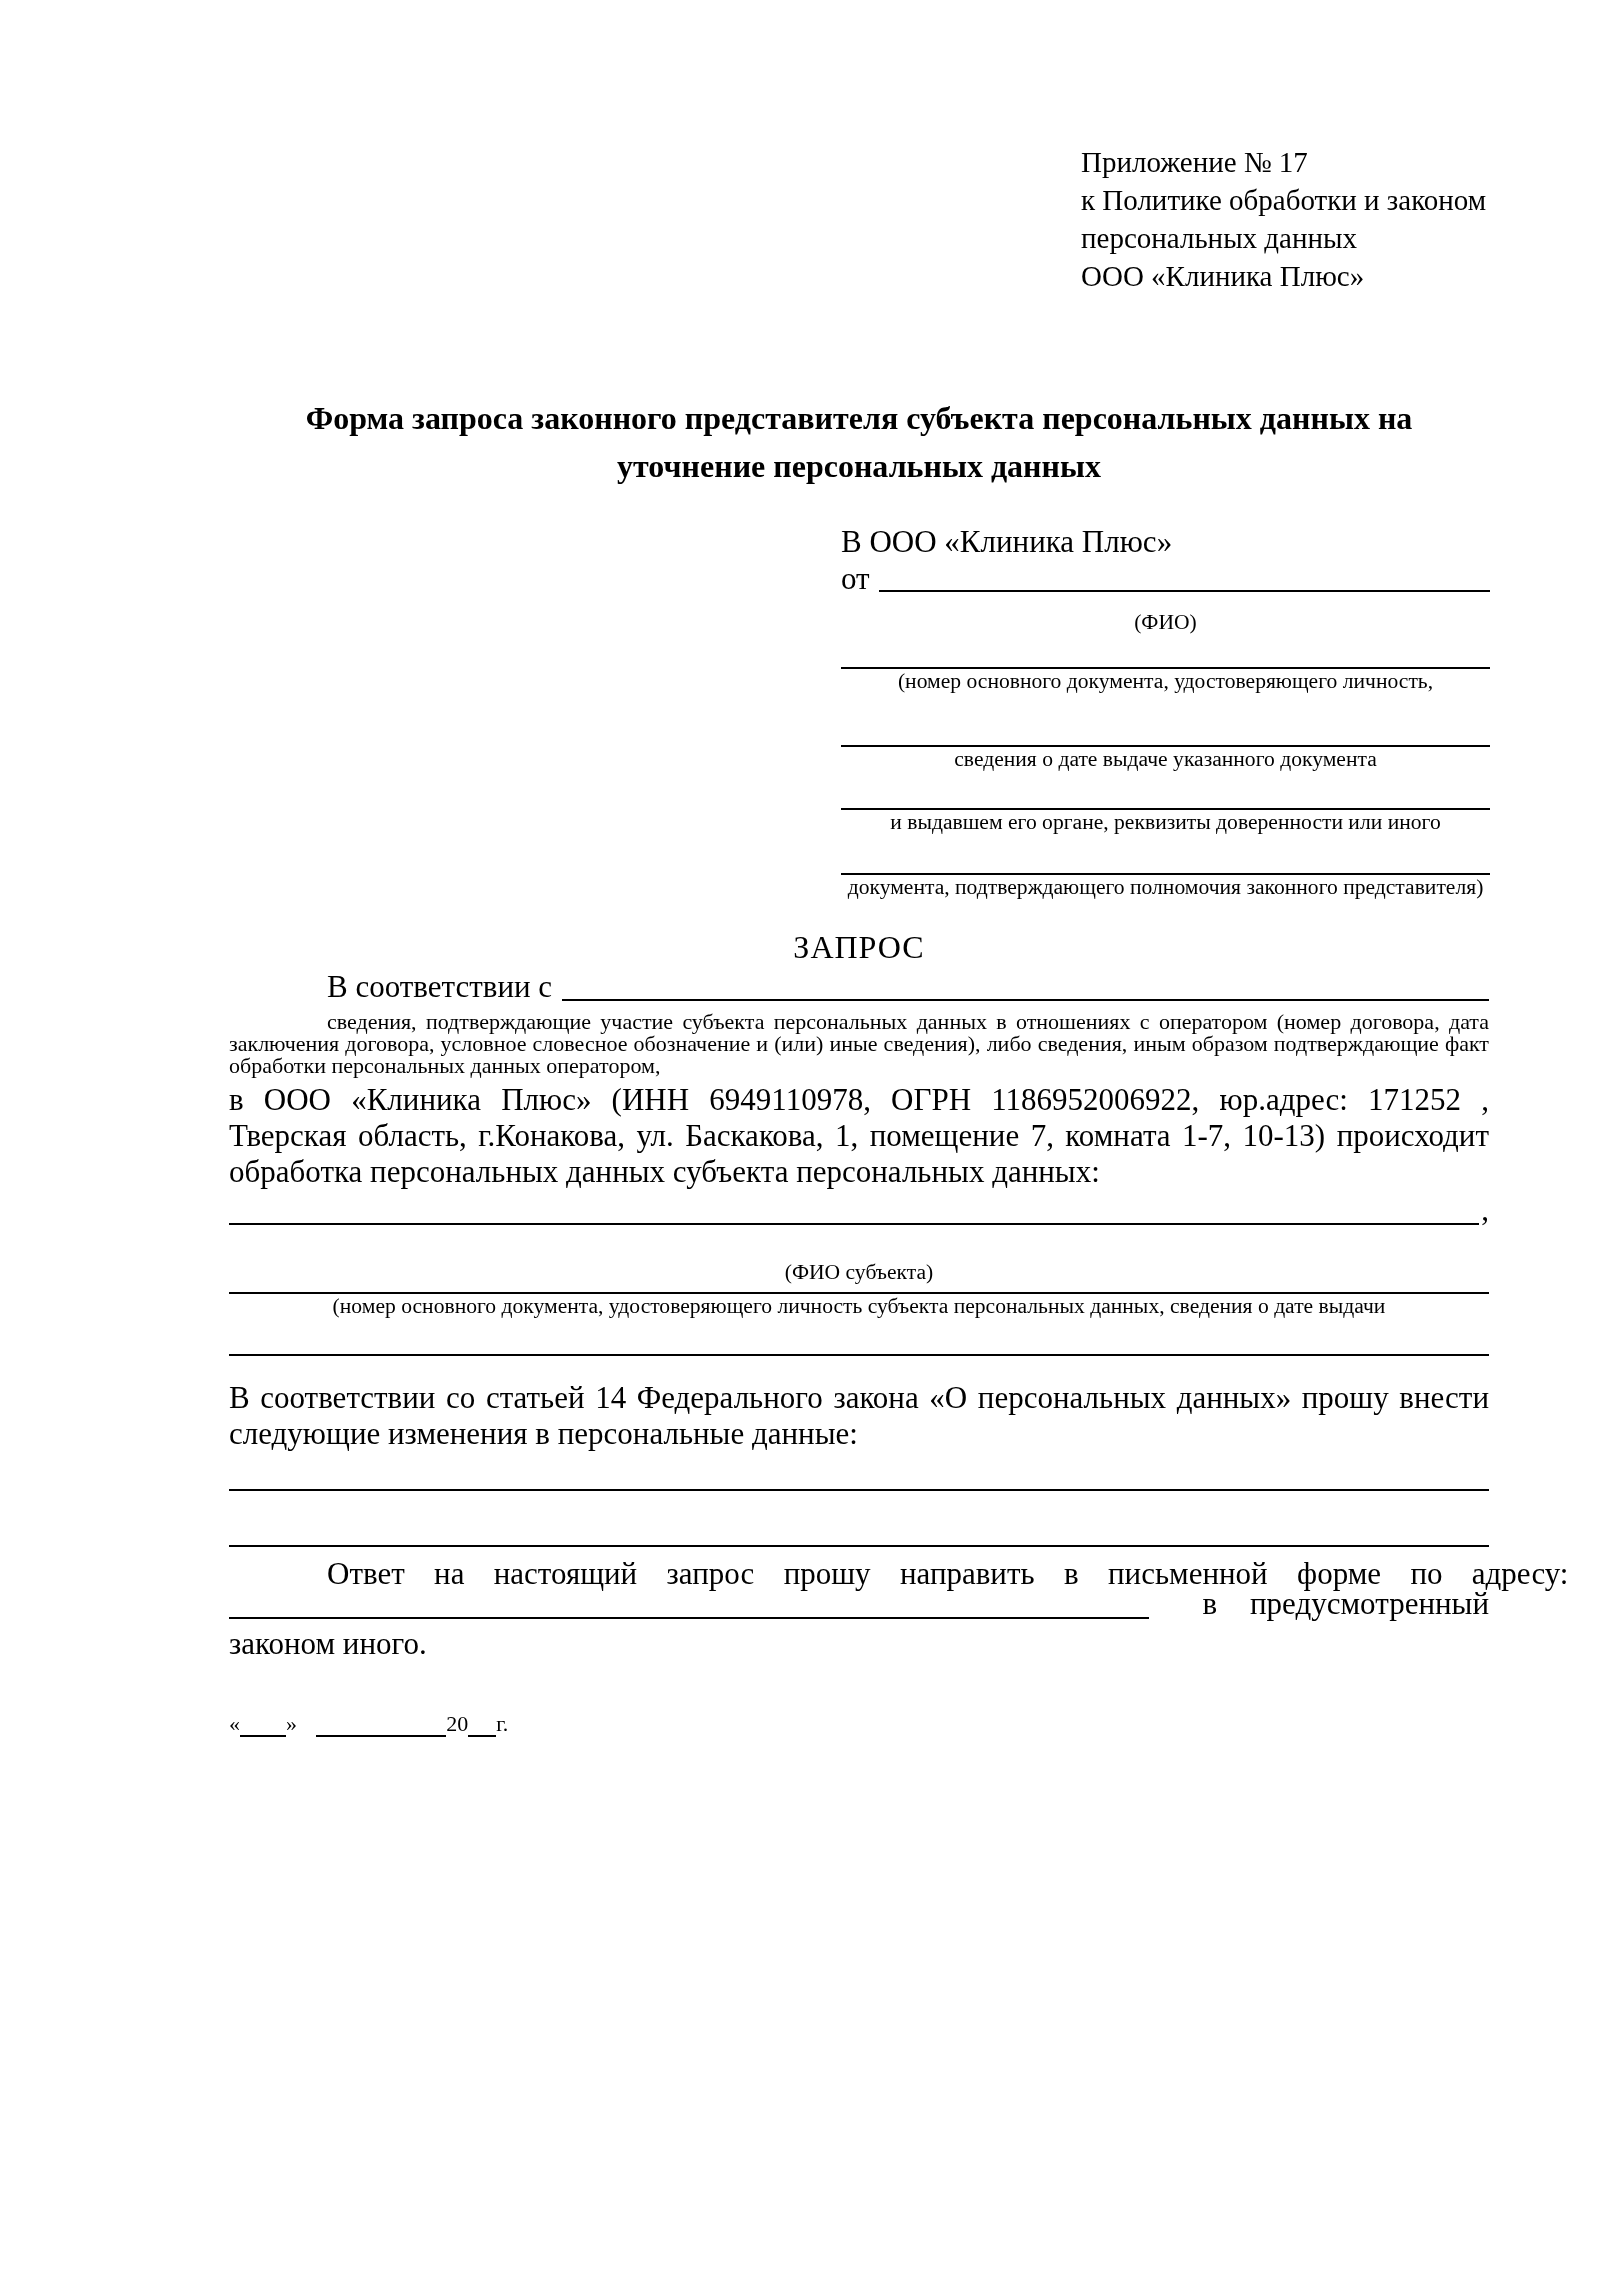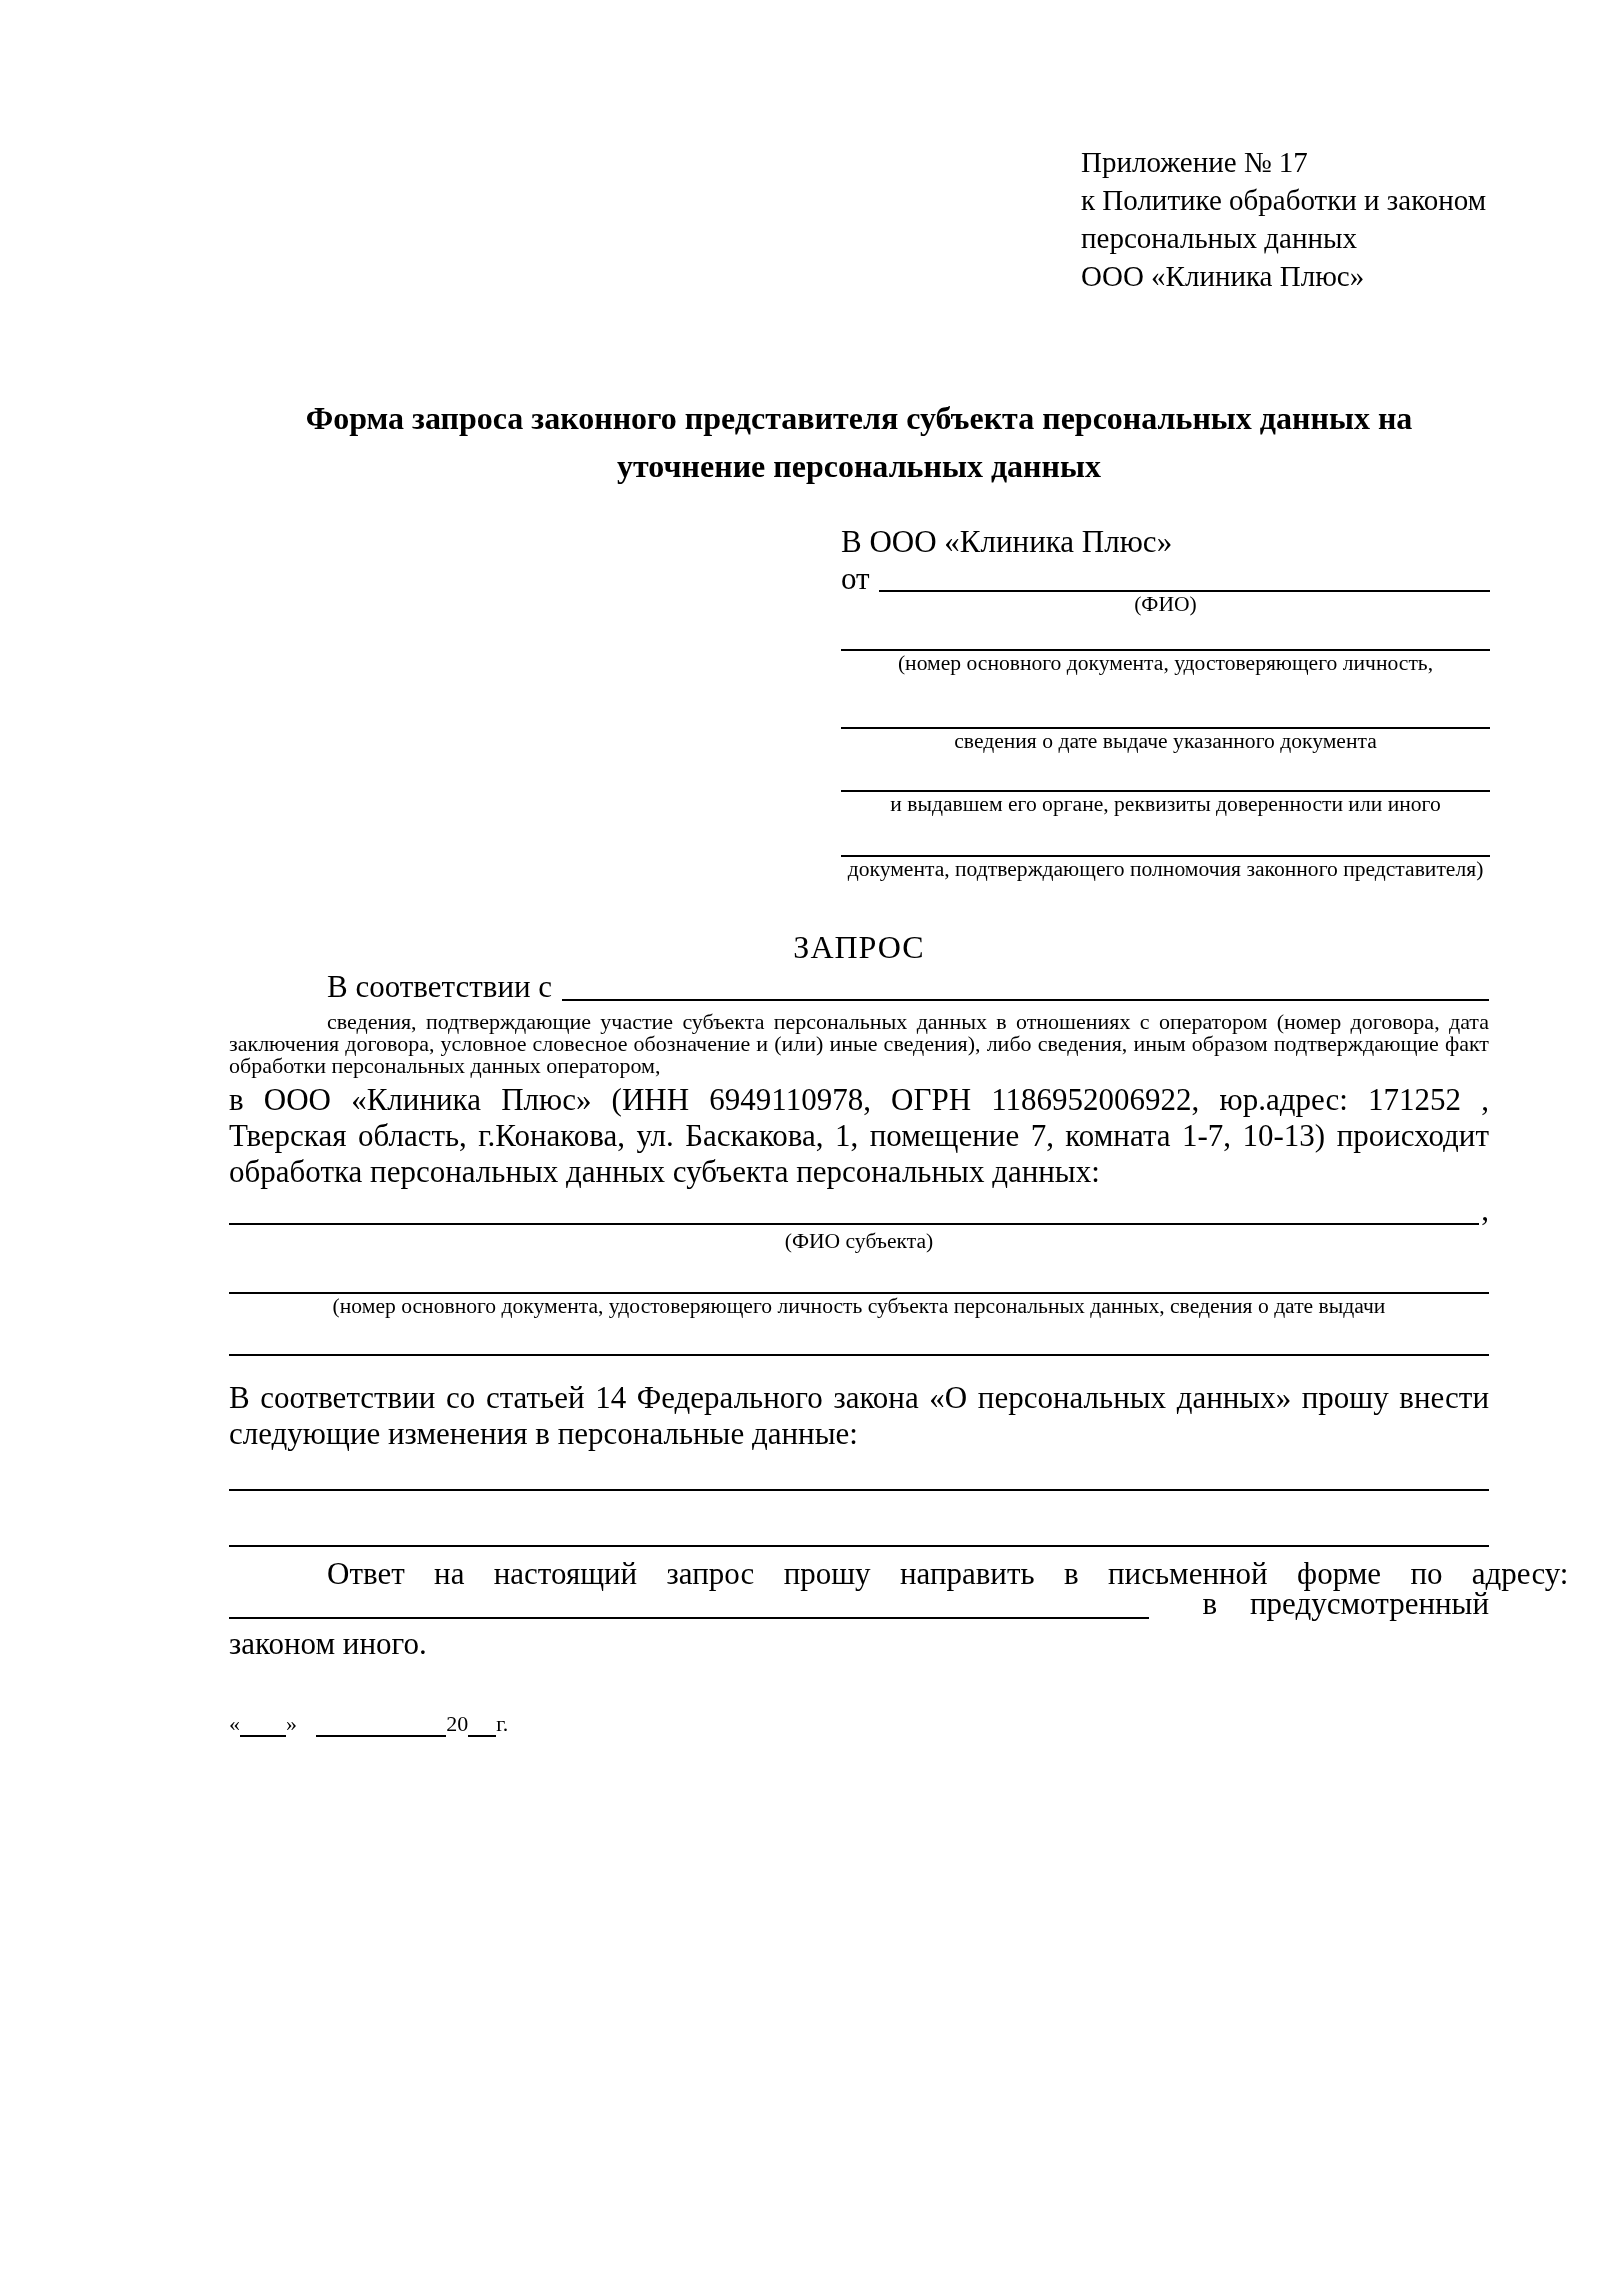--- a/index.html
+++ b/index.html
@@ -15,21 +15,21 @@
   
   .hdr{left:1081px;top:143px;font-size:29px;line-height:38px;}
   
   .ttl{left:229px;top:394px;width:1260px;text-align:center;font-weight:bold;font-size:32px;line-height:48px;}
   
   .addr{left:841px;top:520px;width:649px;font-size:31px;}
   .addr .org{height:43px;line-height:43px;}
   .from-row{display:flex;align-items:flex-end;height:31px;justify-content:center;}
   .from-row .lbl{line-height:31px;}
   .fill{flex:1;border-bottom:2.9px solid #000;margin-left:9.8px;margin-bottom:2px;}
-  .cap{font-size:21.6px;line-height:21.6px;text-align:center;margin-top:0;}
+  .cap{font-size:21.6px;line-height:21.6px;text-align:center;margin-top:18px;}
   .fline{border-bottom:2.9px solid #000;}
   .f1{height:33px;margin-top:0;}
   .f2{height:35px;margin-top:17.6px;}
   .f3{height:35px;margin-top:2.9px;}
   .f4{height:35px;margin-top:3.9px;}
   .cap2{margin-top:2px;}
   
   .zapros{left:229px;top:929px;width:1260px;text-align:center;font-size:32px;letter-spacing:1px;}
   .intro{left:229px;top:970px;width:1260px;display:flex;align-items:flex-end;height:33px;font-size:31px;}
   .intro .lbl{padding-left:98px;line-height:33px;white-space:nowrap;}
@@ -95,21 +95,21 @@
   </div>
 
   <div class="abs footnote">сведения, подтверждающие участие субъекта персональных данных в отношениях с оператором (номер договора, дата заключения договора, условное словесное обозначение и (или) иные сведения), либо сведения, иным образом подтверждающие факт обработки персональных данных оператором,</div>
 
   <div class="abs para">в ООО «Клиника Плюс» (ИНН 6949110978, ОГРН 1186952006922, юр.адрес: 171252 , Тверская область, г.Конакова, ул. Баскакова, 1, помещение 7, комната 1-7, 10-13) происходит обработка персональных данных субъекта персональных данных:</div>
 
   <div class="abs subj-row">
     <span class="fill" style="margin-left:0;"></span>
     <span class="comma">,</span>
   </div>
-  <div class="abs capw" style="top:1231px;">(ФИО субъекта)</div>
+  <div class="abs capw" style="top:1262px;">(ФИО субъекта)</div>
 
   <div class="abs linew" style="top:1257px;height:35px;"></div>
   <div class="abs capw" style="top:1296px;">(номер основного документа, удостоверяющего личность субъекта персональных данных, сведения о дате выдачи</div>
 
   <div class="abs linew" style="top:1319px;height:35px;"></div>
 
   <div class="abs law">В соответствии со статьей 14 Федерального закона «О персональных данных» прошу внести следующие изменения в персональные данные:</div>
 
   <div class="abs linew" style="top:1457px;height:32px;"></div>
   <div class="abs linew" style="top:1513px;height:32px;"></div>

